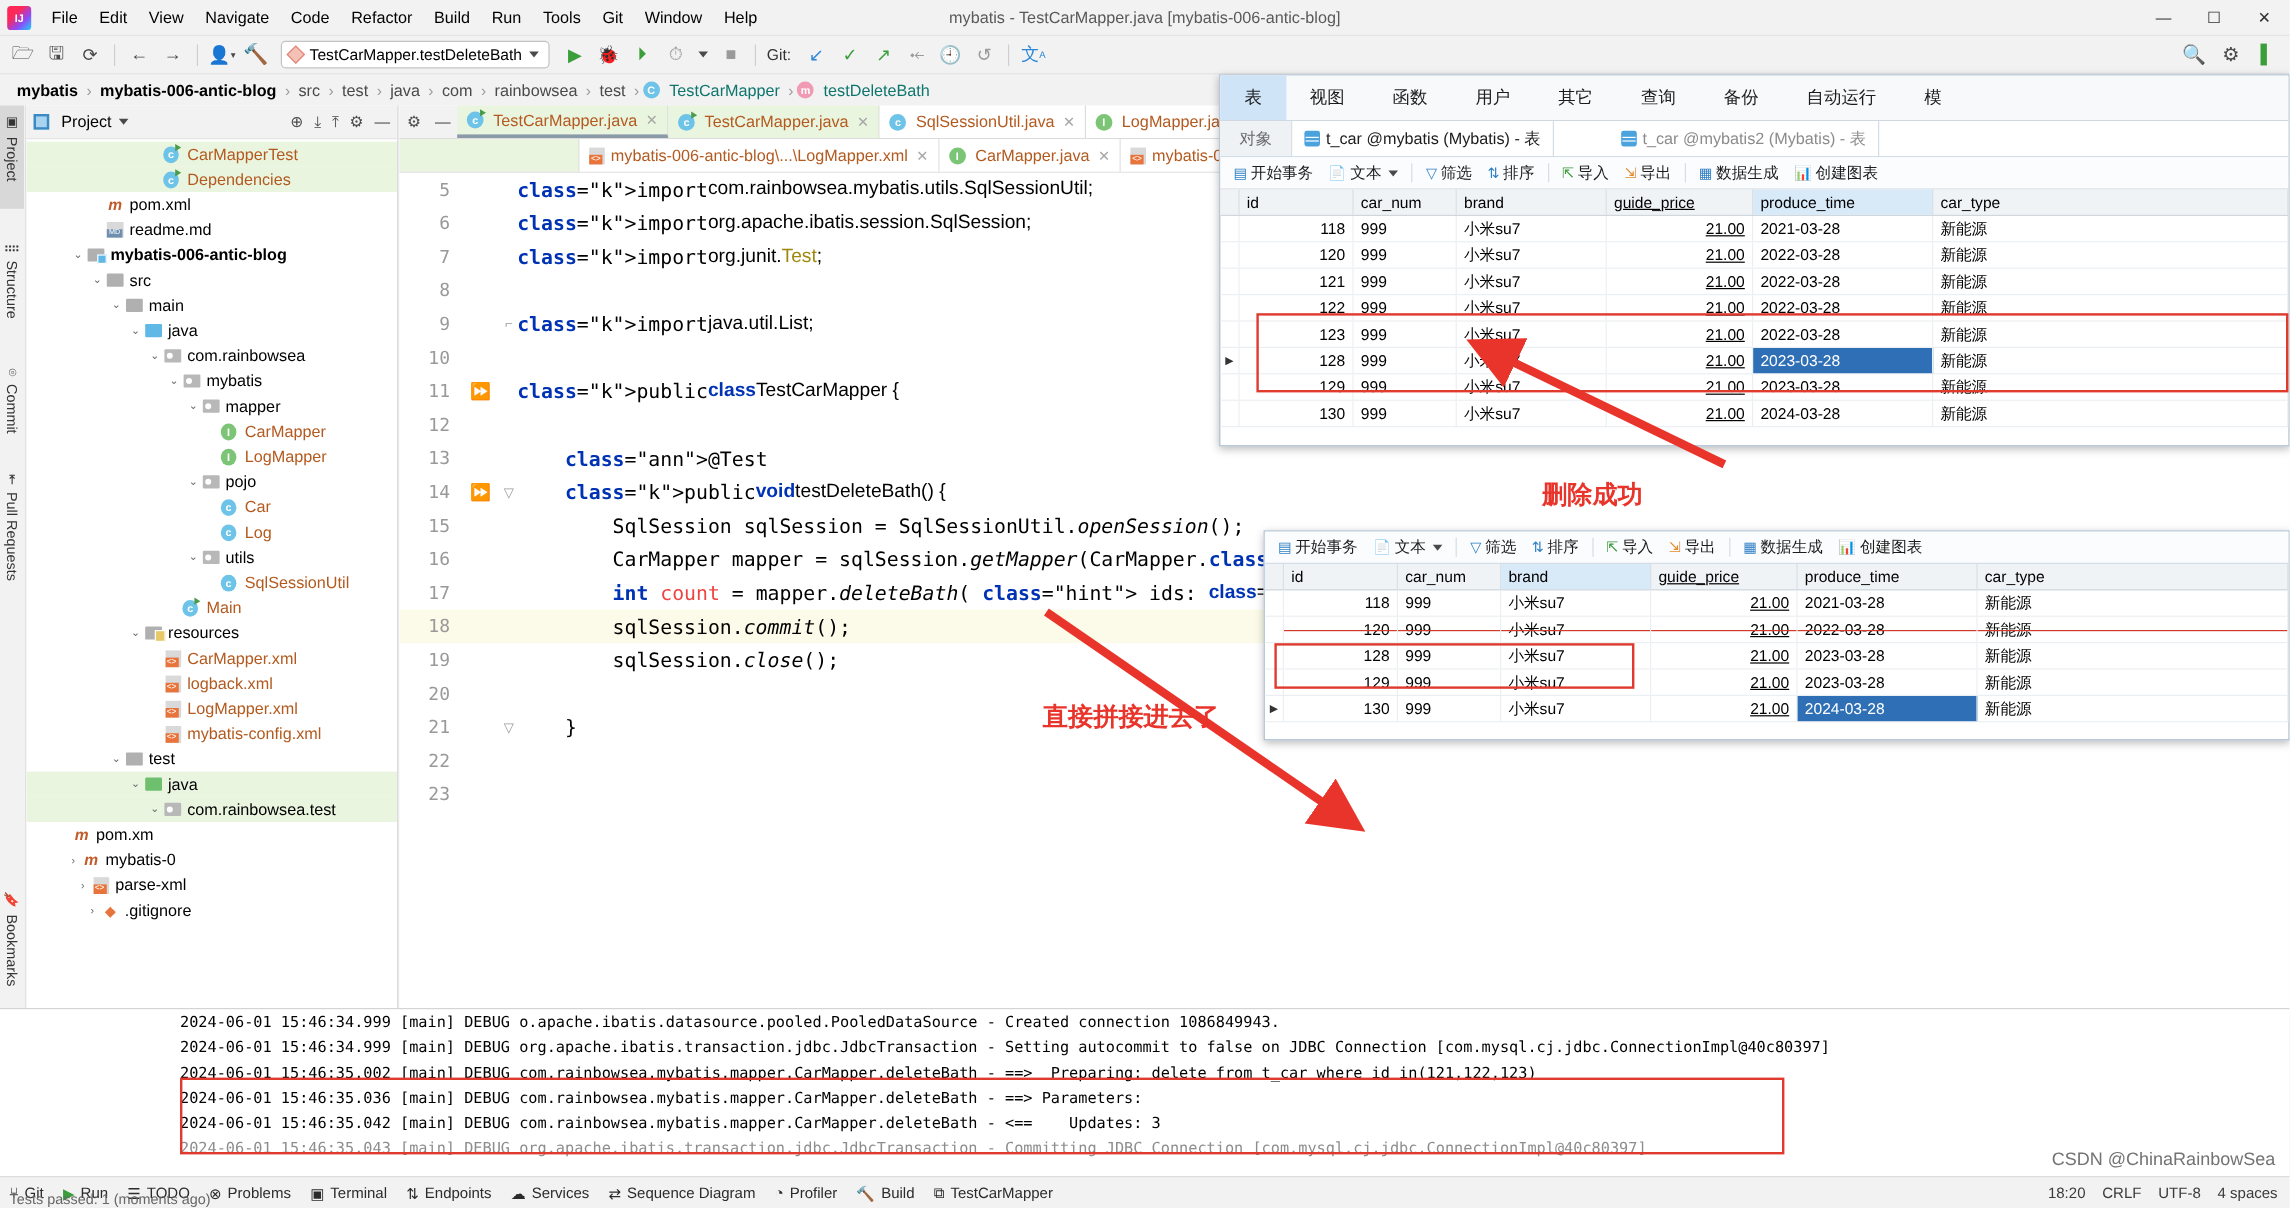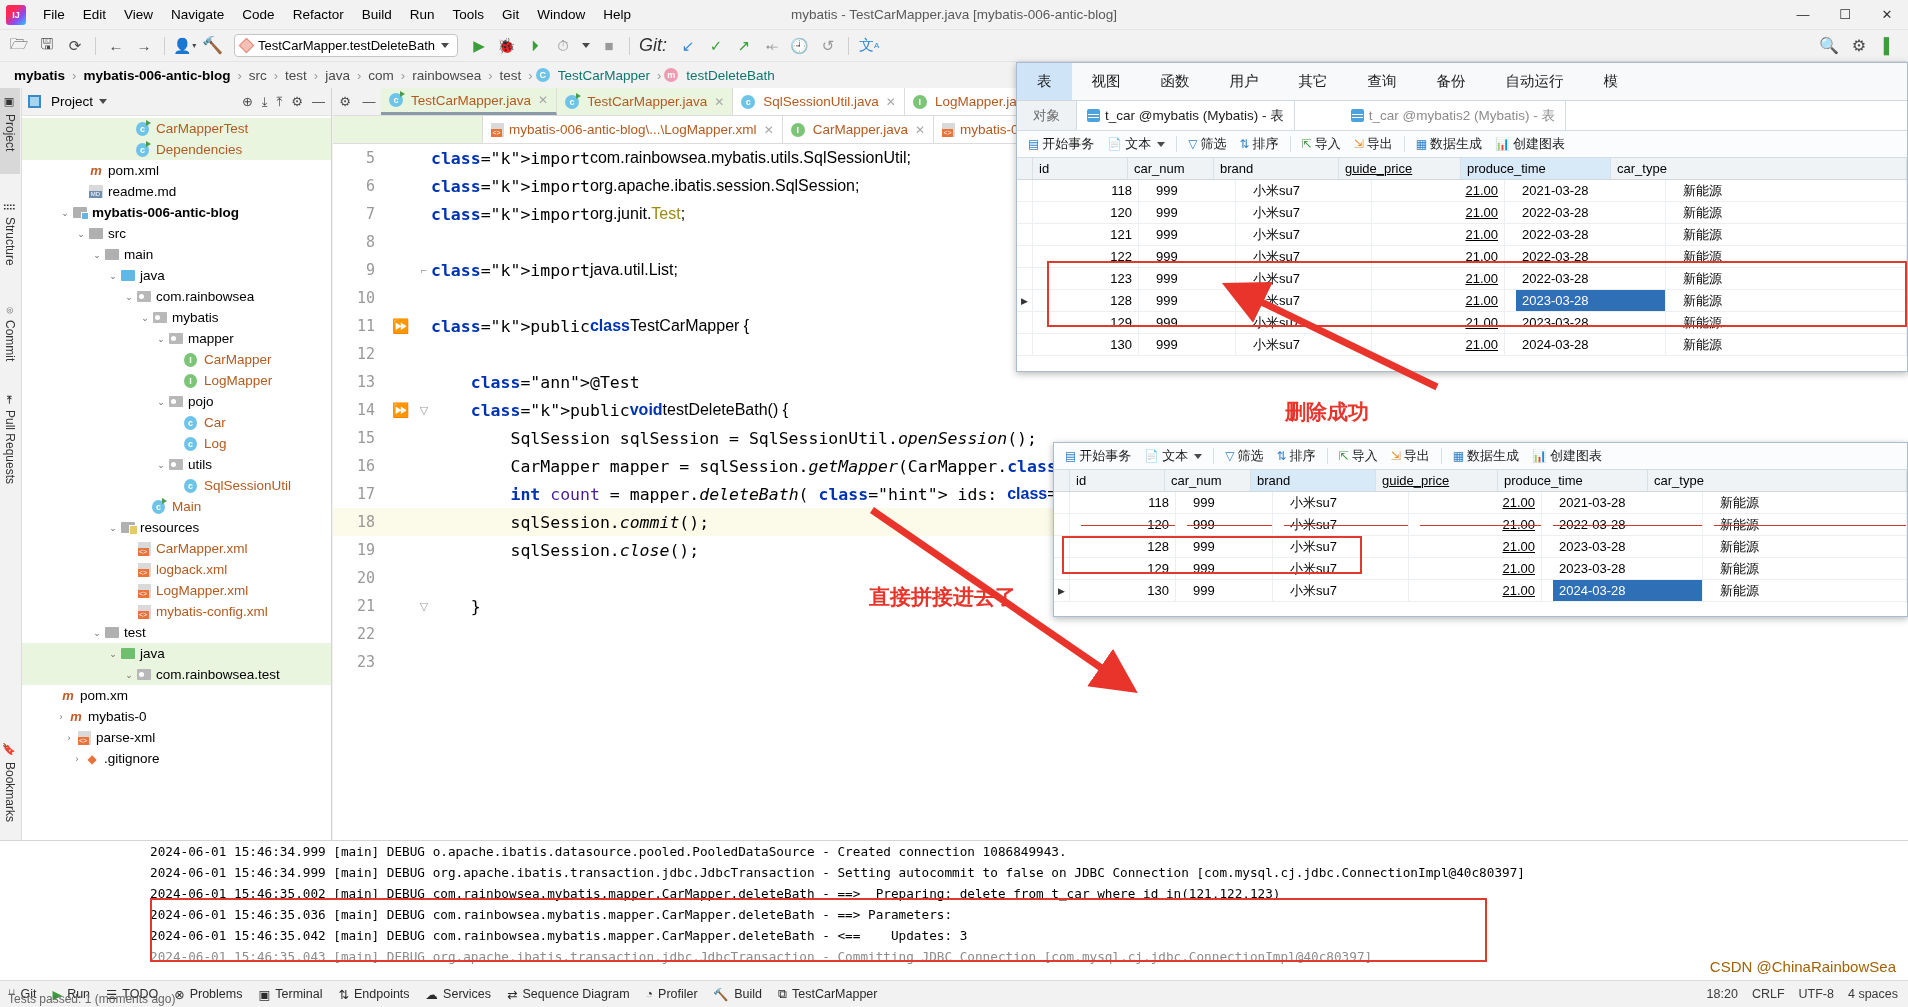--- a/index.html
+++ b/index.html
@@ -41,21 +41,21 @@
   .tsep { width:1px;height:18px;background:#cfcfcf;margin:0 5px; }
   #runconfig {
     display:flex;align-items:center;gap:6px;height:23px;padding:0 8px 0 6px;
     border:1px solid #c4c4c4;border-radius:4px;background:#fff;margin:0 6px;
     font-size:13px;
   }
   #runconfig .diamond{width:11px;height:11px;transform:rotate(45deg);
     background:#f5c0b6;border:1px solid #e08878;}
   .caret-d { width:0;height:0;border-left:4px solid transparent;border-right:4px solid transparent;
              border-top:5px solid #4a4a4a; }
-  .git-label { font-size:18px;color:#333;margin:0 6px 0 2px;font-style:italic;}
+  .git-label { font-size:13px;color:#333;margin:0 6px 0 2px;}
   .green { color:#3a9e3a; }
   .blue { color:#2d87d8; }
   .grey { color:#9a9a9a; }
   #toolbar-right { margin-left:auto; display:flex; align-items:center; gap:4px; }
 
   
   #breadcrumb { height:26px; background:#f2f2f2; display:flex; align-items:center;
                 padding-left:10px; font-size:13.5px; gap:1px; }
   .crumb { padding:0 4px; }
   .crumb.bold { font-weight:bold; color:#000; }
@@ -178,42 +178,42 @@
     box-shadow:0 3px 0 #fff;}
   .nv-toolbar { height:27px; display:flex; align-items:center; gap:3px; padding:0 6px;
                 background:#fbfcfd; border-bottom:1px solid #d4dde5; font-size:13px;}
   .nvb { display:flex; align-items:center; gap:3px; padding:2px 5px; color:#1c1c1c; white-space:nowrap;}
   .nvsep{width:1px;height:16px;background:#d6dde3;margin:0 3px;}
   .gi { font-size:12px; }
   .gi.b{color:#2f7fc4;} .gi.g{color:#3d9b3d;} .gi.o{color:#e08a2c;}
   .dt-head { display:flex; height:22px; background:#f0f3f6; border-bottom:1px solid #d0d8de;
              font-size:13px; }
   .dt-head > div { padding:2px 6px; border-right:1px solid #d9e0e6; display:flex; align-items:center;}
-  .dt-row { display:flex; height:22px; font-size:13px; border-bottom:1px solid #ebeff2;gap:11px;}
+  .dt-row { display:flex; height:22px; font-size:13px; border-bottom:1px solid #ebeff2;}
   .dt-row > div { padding:2px 6px; border-right:1px solid #ebeff2; display:flex; align-items:center;}
   .c-mark{width:16px;flex:none;border-right:1px solid #d9e0e6;justify-content:center;color:#333;font-size:9px;}
   .c-id{width:95px;flex:none;justify-content:flex-end;}
   .c-num{width:86px;flex:none;}
   .c-brand{width:125px;flex:none;}
   .c-price{width:122px;flex:none;justify-content:flex-end;text-decoration:underline;}
   .c-time{width:150px;flex:none;}
   .c-type{flex:1;}
   .sel-cell{background:#2f6fb5;color:#fff;}
   .hdr-sel{background:#d8e9f8;}
   .strike { position:relative; }
   .strike::after{content:"";position:absolute;left:0;right:0;top:50%;height:1.5px;background:#d03a2a;}
 
   .redbox { position:absolute; border:2px solid #e03a2f; pointer-events:none; }
 
   
   .cn-note { position:absolute; color:#e8342a; font-size:21px; font-weight:bold;
              font-family:"DejaVu Sans","Liberation Sans",sans-serif; white-space:nowrap;}
   svg.overlay { position:absolute; left:0; top:0; width:1908px; height:1007px;
                 pointer-events:none; }
-  #watermark { position:absolute; right:12px; bottom:32px; color:#a16207; font-size:15px;}
+  #watermark { position:absolute; right:12px; bottom:32px; color:#737373; font-size:15px;}
 </style>
 </head>
 <body>
 
 <div id="titlebar">
   <div id="ij-logo"></div>
   <div class="menu-item">File</div>
   <div class="menu-item">Edit</div>
   <div class="menu-item">View</div>
   <div class="menu-item">Navigate</div>
@@ -670,21 +670,21 @@
         <span class="mark"></span>
         <span class="mark" style="width:14px"></span>
         <span class="code">        SqlSession sqlSession = SqlSessionUtil.<span class="ital">openSession</span>();</span>
       </div>
       <div class="cl">
         <span class="gut">16</span>
         <span class="mark"></span>
         <span class="mark" style="width:14px"></span>
         <span class="code">        CarMapper mapper = sqlSession.<span class="ital">getMapper</span>(CarMapper.<span class="k">class</span>);</span>
       </div>
-      <div class="cl"><span class="gut">17</span><span class="mark"></span><span class="mark" style="width:14px"></span><span class="code">        <span class="k">int</span> <span style="color:#4c1d95">count</span> = mapper.<span class="ital">deleteBath</span>( <span <span="" class="k">class</span>="hint"&gt; ids: </span> <span <span="" class="k">class</span>="s"&gt;"121,122,123");</div>
+      <div class="cl"><span class="gut">17</span><span class="mark"></span><span class="mark" style="width:14px"></span><span class="code">        <span class="k">int</span> <span style="color:#ef4444">count</span> = mapper.<span class="ital">deleteBath</span>( <span <span="" class="k">class</span>="hint"&gt; ids: </span> <span <span="" class="k">class</span>="s"&gt;"121,122,123");</div>
       <div class="cl cur">
         <span class="gut">18</span>
         <span class="mark"></span>
         <span class="mark" style="width:14px"></span>
         <span class="code">        sqlSession.<span class="ital">commit</span>();</span>
       </div>
       <div class="cl">
         <span class="gut">19</span>
         <span class="mark"></span>
         <span class="mark" style="width:14px"></span>

